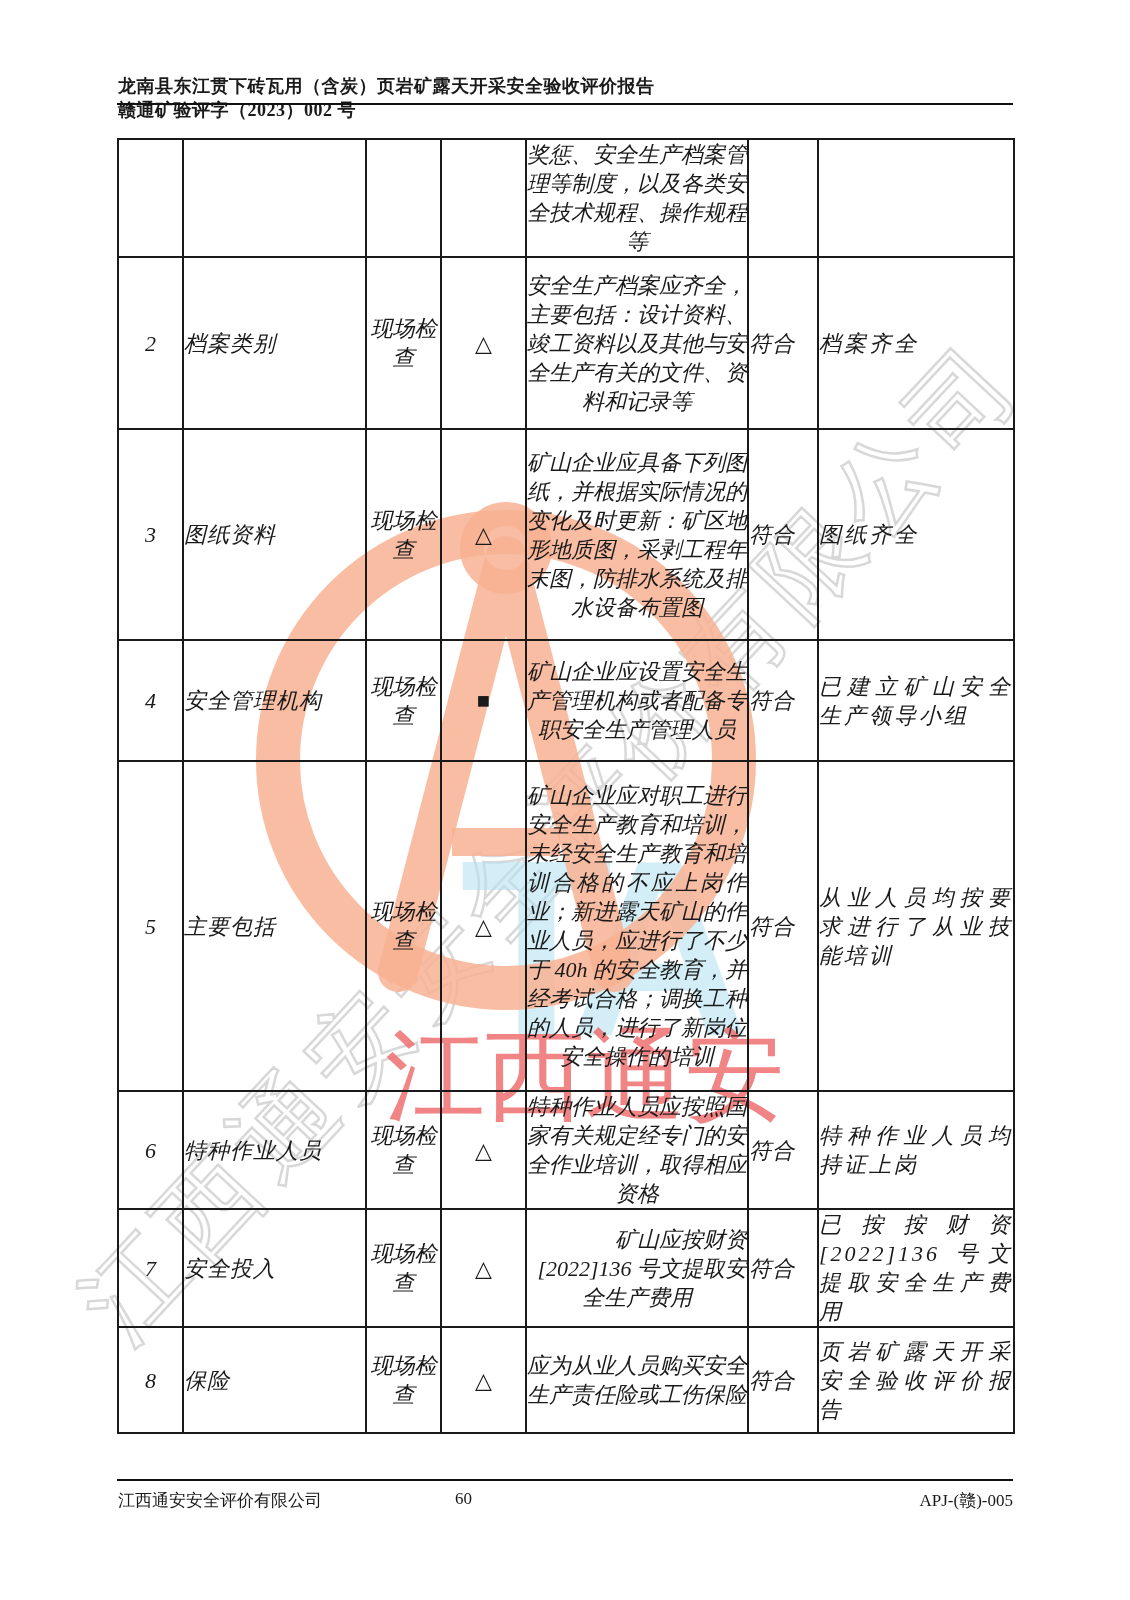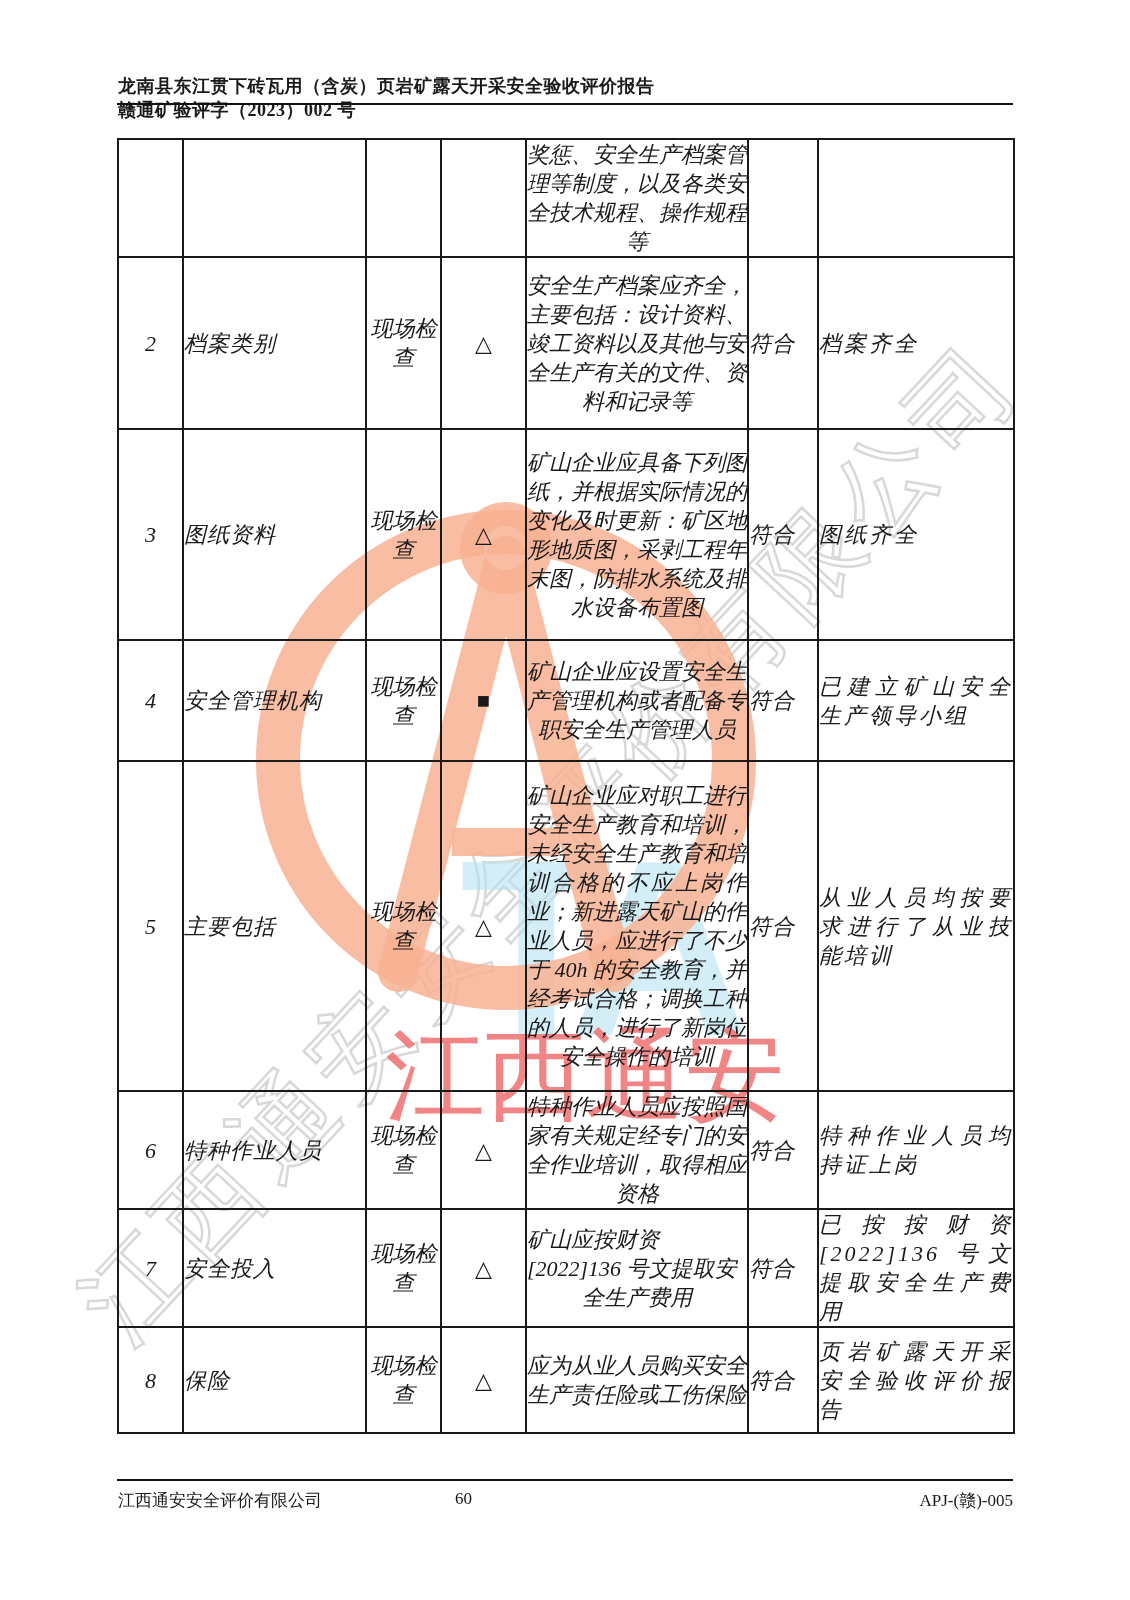--- a/index.html
+++ b/index.html
@@ -47,21 +47,21 @@
   tr.r5 td{height:328px}
   tr.r6 td{height:114px}
   tr.r7 td{height:90px}
   tr.r8 td{height:104px}
 
   td.c1{text-align:center;font-size:19px;}
   td.c2{text-align:left;padding-left:11px;letter-spacing:1px;margin-left:12px;}
   td.c3{text-align:center;padding:0 13px;}
   td.c4{text-align:center;font-size:23px;}
   td.c5{text-align:justify;text-align-last:center;padding:2px 10px;}
-  td.c5.ctr{text-align:left;text-align-last:center;}
+  td.c5.ctr{text-align:right;text-align-last:center;}
   td.c6{text-align:left;letter-spacing:1px;}
   td.c7{text-align:justify;text-align-last:left;padding:2px 11px;letter-spacing:3px;line-height:33px;}
 
   .footer-rule{
     position:absolute;left:117px;top:1479px;width:896px;height:2px;background:#111;
   }
   .footer{position:absolute;left:0;top:1489px;width:100%;height:26px;font-size:17px;}
   .footer .f-left{position:absolute;left:118px;}
   .footer .f-center{position:absolute;left:455px;}
   .footer .f-right{position:absolute;right:117px;}

